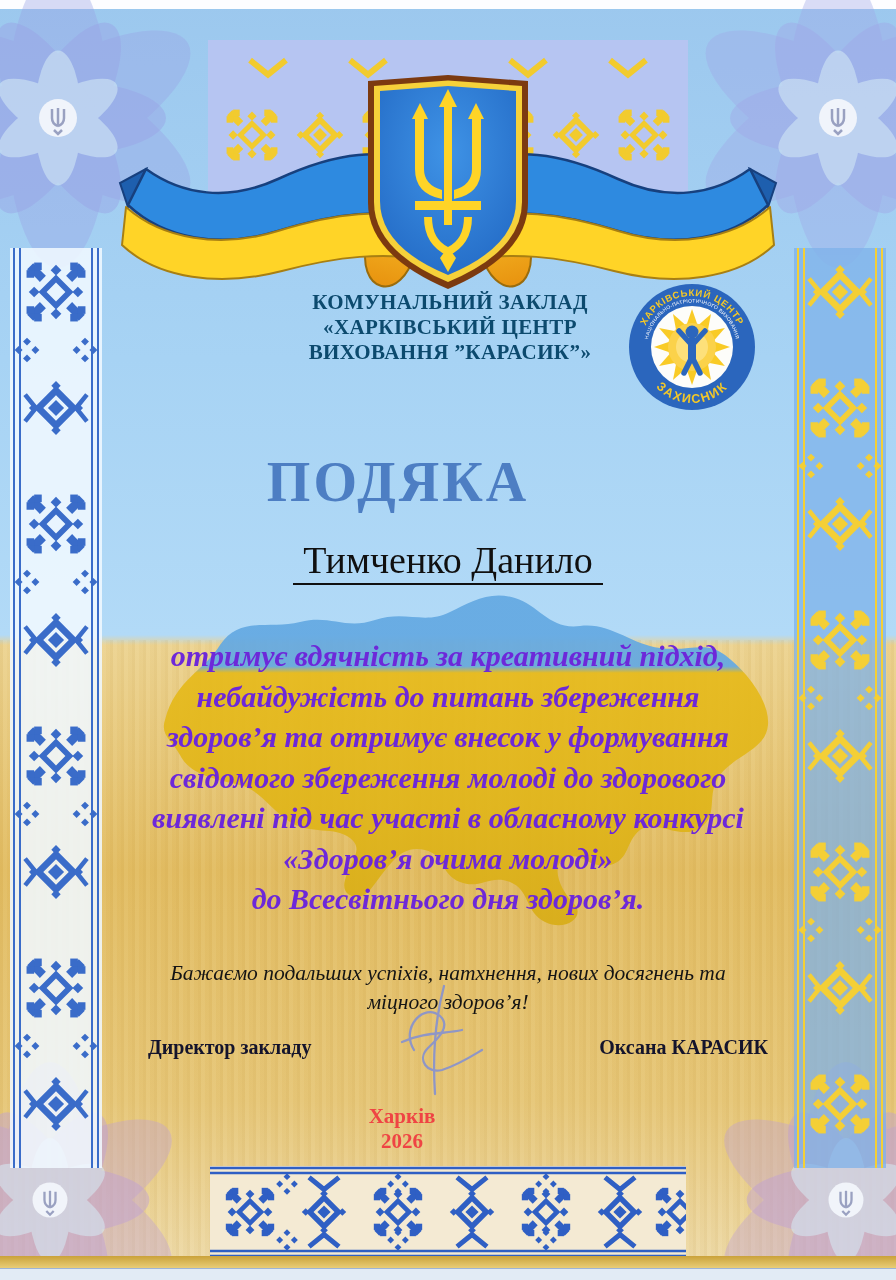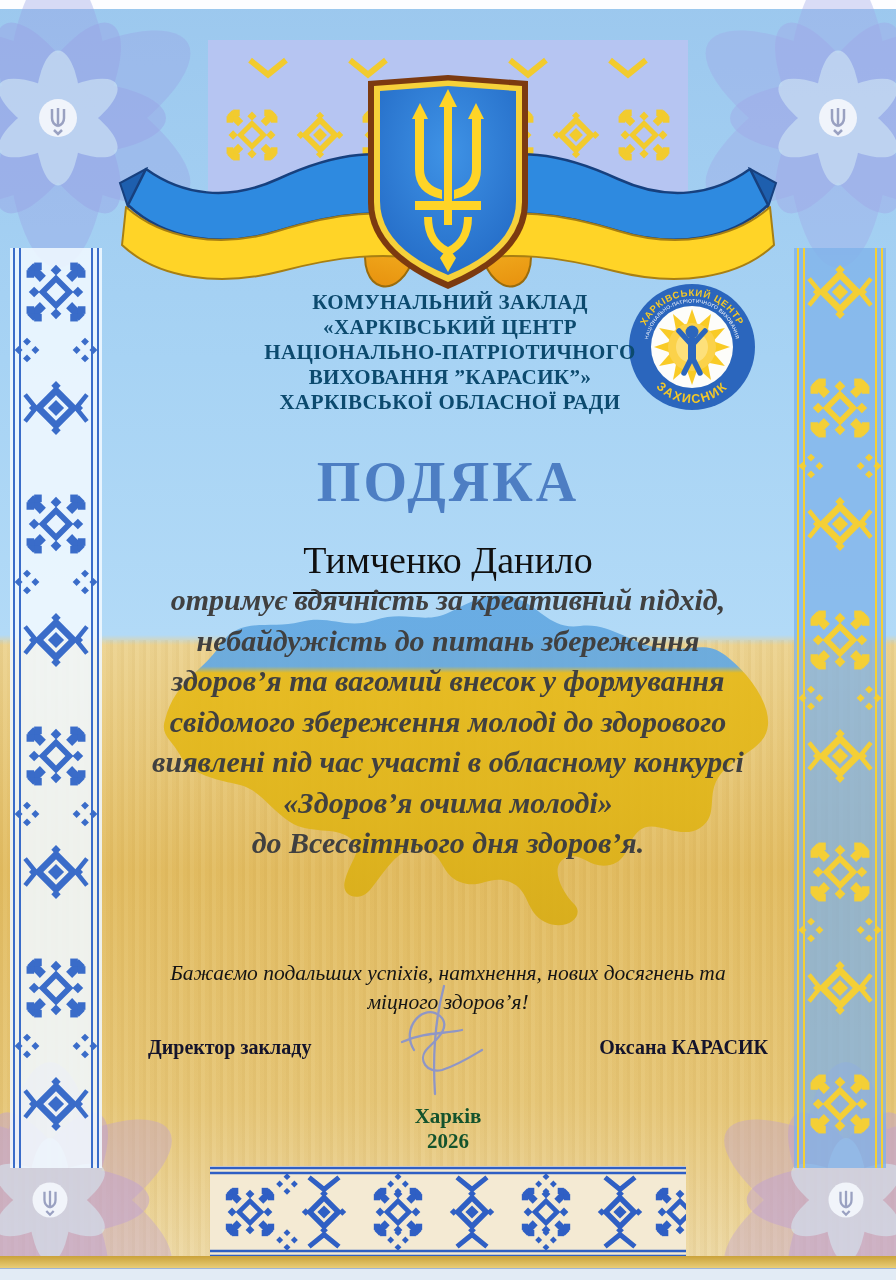--- a/index.html
+++ b/index.html
@@ -18,32 +18,32 @@
 
   
   .gold-strip{left:0;top:1256px;width:896px;height:12px;
       background:linear-gradient(to bottom,#caa23a,#e9cd77);}
   .foot-strip{left:0;top:1268px;width:896px;height:12px;
       background:#e2ebf5;border-top:1px solid #9db4d6;}
 
   
   .org{left:108px;top:290px;width:684px;text-align:center;color:#0c4a6e;
        font-weight:bold;font-size:21px;line-height:25px;letter-spacing:.4px;}
-  .title{left:0;top:450px;width:896px;text-align:center;color:#4d7ec3;
+  .title{left:0;top:450px;width:796px;text-align:center;color:#4d7ec3;
        font-weight:bold;font-size:56px;letter-spacing:3px;}
   .name-row{left:0;top:538px;width:896px;text-align:center;}
   .name{display:inline-block;font-size:38px;color:#101010;
-       border-bottom:2.5px solid #101010;padding:0 10px 10px;}
-  .body-txt{left:78px;top:580px;width:740px;text-align:center;color:#404040;
+       border-bottom:2.5px solid #101010;padding:0 10px 1px;}
+  .body-txt{left:78px;top:636px;width:740px;text-align:center;color:#6d28d9;
        font-weight:bold;font-style:italic;font-size:30px;line-height:40.5px;}
   .wish{left:108px;top:959px;width:680px;text-align:center;color:#141414;
        font-style:italic;font-size:21.5px;line-height:29px;}
   .sig-role{left:148px;top:1036px;font-weight:bold;font-size:20px;color:#14142c;}
   .sig-name{left:0;top:1036px;width:768px;text-align:right;font-weight:bold;font-size:20px;color:#14142c;}
-  .footer{left:0;top:1104px;width:896px;text-align:center;color:#14532d;
+  .footer{left:0;top:1104px;width:804px;text-align:center;color:#ef4444;
        font-weight:bold;font-size:21px;line-height:25px;}
 
   svg{display:block;}
 </style>
 </head>
 <body>
 
 <div class="abs bg"></div>
 <div class="abs wheat-tex"></div>
 <div class="abs top-strip"></div>
@@ -360,35 +360,33 @@
     <textPath href="#arcMid" startOffset="50%">НАЦІОНАЛЬНО-ПАТРІОТИЧНОГО ВИХОВАННЯ</textPath>
   </text>
   <text font-family="Liberation Sans, sans-serif" font-size="12.5" font-weight="bold" fill="#f4c827" letter-spacing="1.5" text-anchor="middle">
     <textPath href="#arcBot" startOffset="50%">ЗАХИСНИК</textPath>
   </text>
 </svg>
 
 <div class="abs org">
   <div>КОМУНАЛЬНИЙ ЗАКЛАД</div>
   <div>«ХАРКІВСЬКИЙ ЦЕНТР</div>
-  <div>НАЦІОНАЛЬНО-ПАТРІОТИЧНОГО</div>
   <div>ВИХОВАННЯ ”КАРАСИК”»</div>
-  <div>ХАРКІВСЬКОЇ ОБЛАСНОЇ РАДИ</div>
 </div>
 
 <div class="abs title">ПОДЯКА</div>
 
 <div class="abs name-row">
   <span class="name">Тимченко Данило</span>
 </div>
 
 <div class="abs body-txt">
   <div>отримує вдячність за  креативний підхід,</div>
   <div>небайдужість до питань збереження</div>
-  <div>здоров’я та вагомий внесок у формування</div>
+  <div>здоров’я та отримує внесок у формування</div>
   <div>свідомого збереження молоді до здорового</div>
   <div>виявлені під час участі в обласному конкурсі</div>
   <div>«Здоров’я очима молоді»</div>
   <div>до Всесвітнього дня здоров’я.</div>
 </div>
 
 <div class="abs wish">
   <div>Бажаємо подальших успіхів, натхнення, нових досягнень та</div>
   <div>міцного здоров’я!</div>
 </div>

